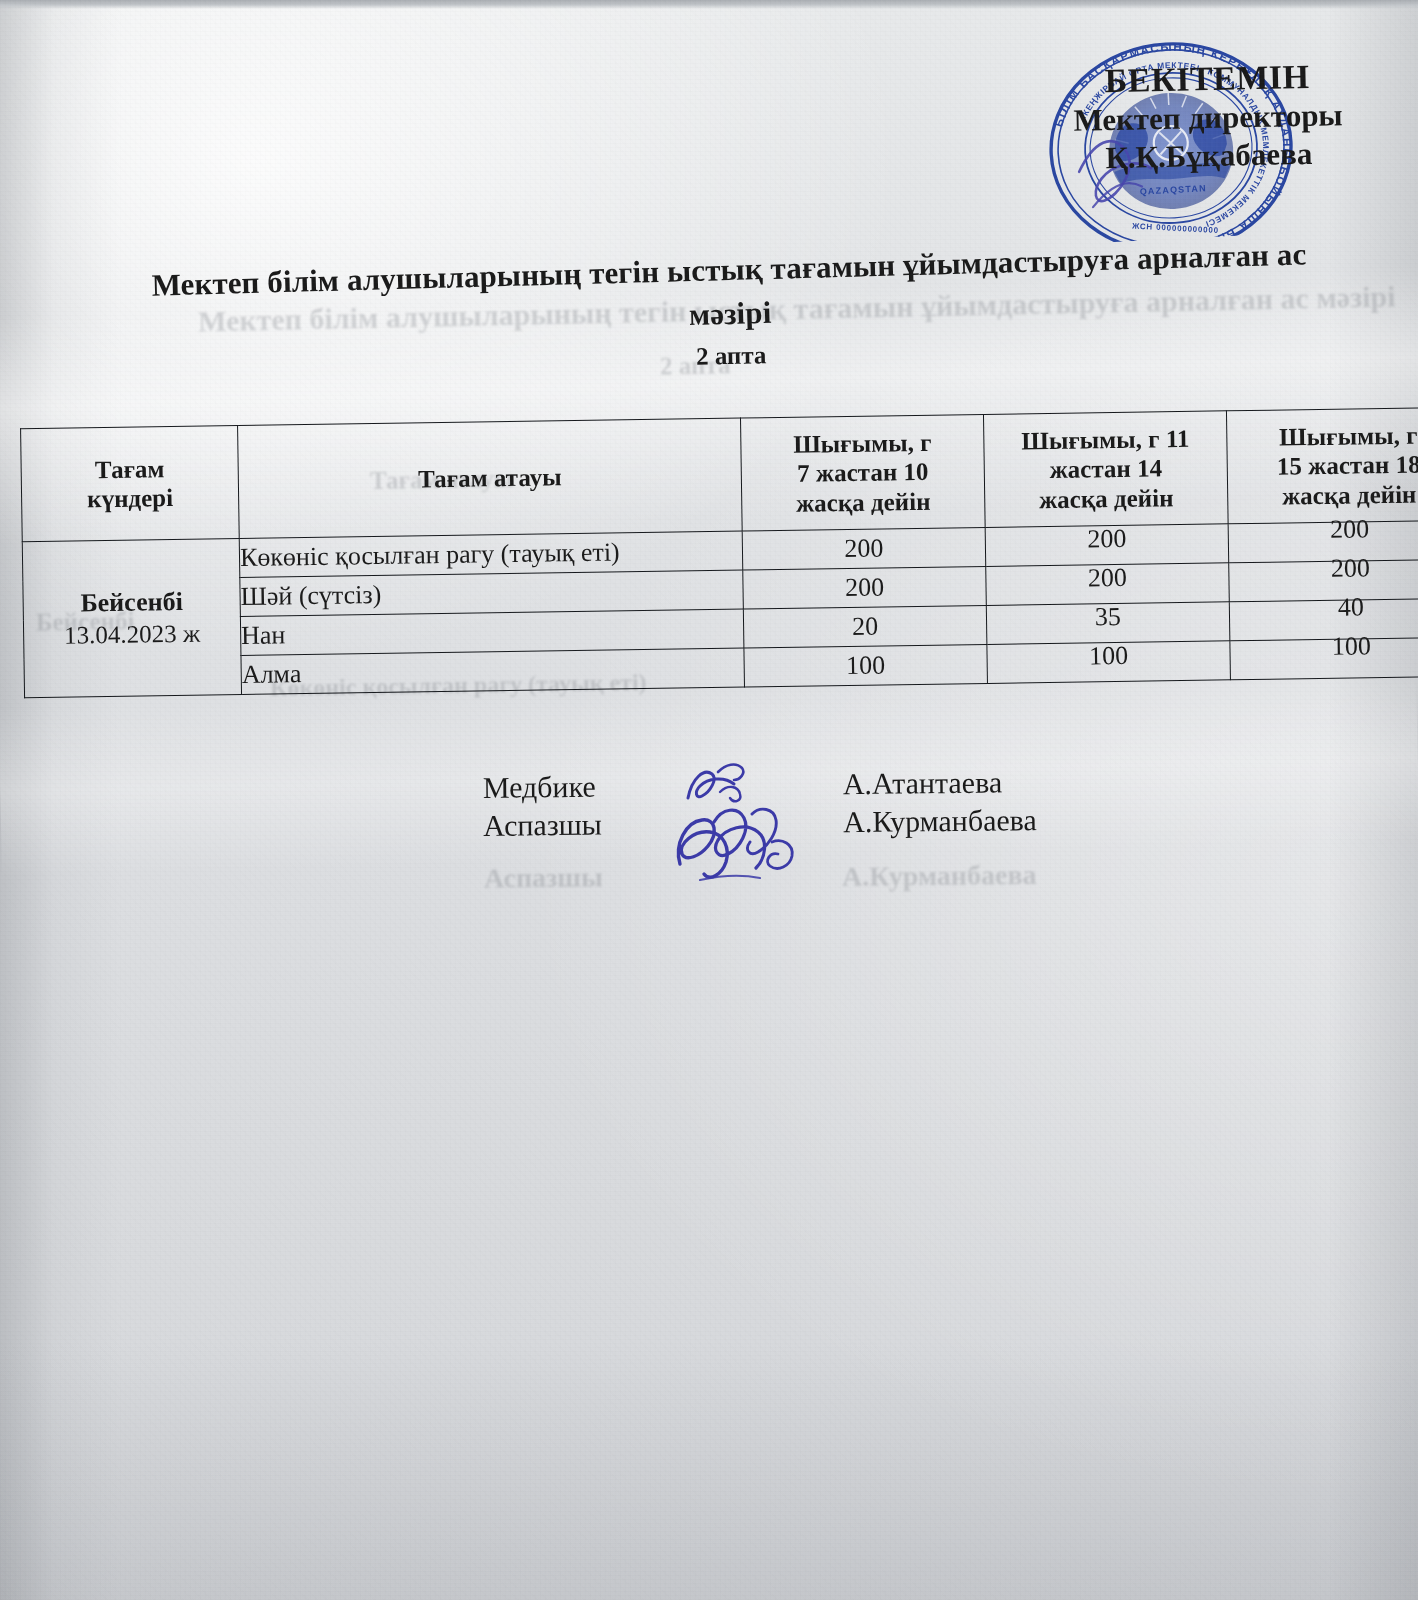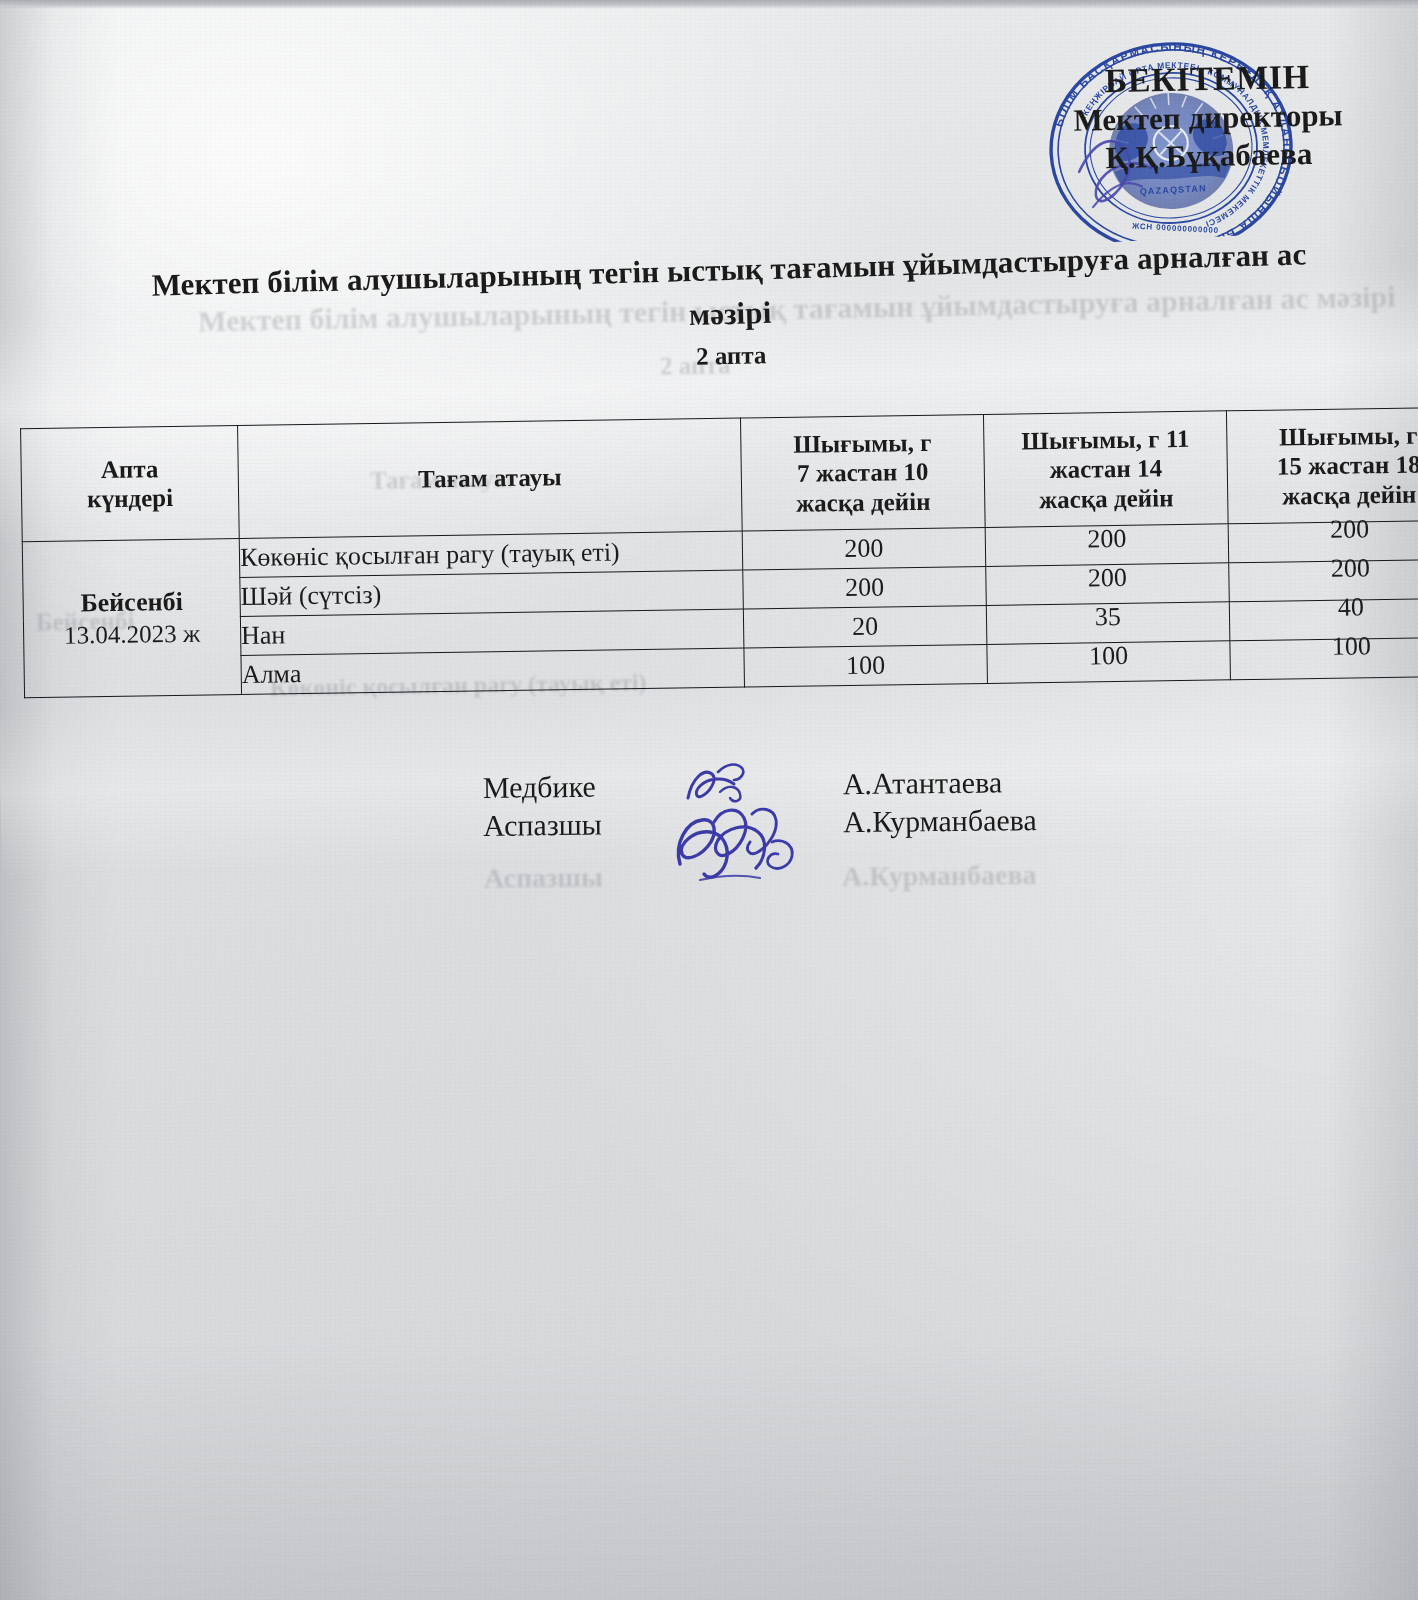--- a/index.html
+++ b/index.html
@@ -335,21 +335,21 @@
   <div id="title-block">
     <span class="title-main">Мектеп білім алушыларының тегін ыстық тағамын ұйымдастыруға арналған ас мәзірі</span>
     <span class="title-week">2 апта</span>
   </div>
 
   <div id="menu-table-wrap">
     <table class="menu">
       <thead>
         <tr>
           <th class="col-days hdr-days">
-            <span>Апта</span><br>
+            <span>Тағам</span><br>
             <span>күндері</span>
           </th>
           <th class="col-dish hdr-dish">Тағам атауы</th>
           <th class="col-qty hdr-qty">
             <span>Шығымы, г</span><br>
             <span>7 жастан 10</span><br>
             <span>жасқа дейін</span>
           </th>
           <th class="col-qty hdr-qty">
             <span>Шығымы, г 11</span><br>

